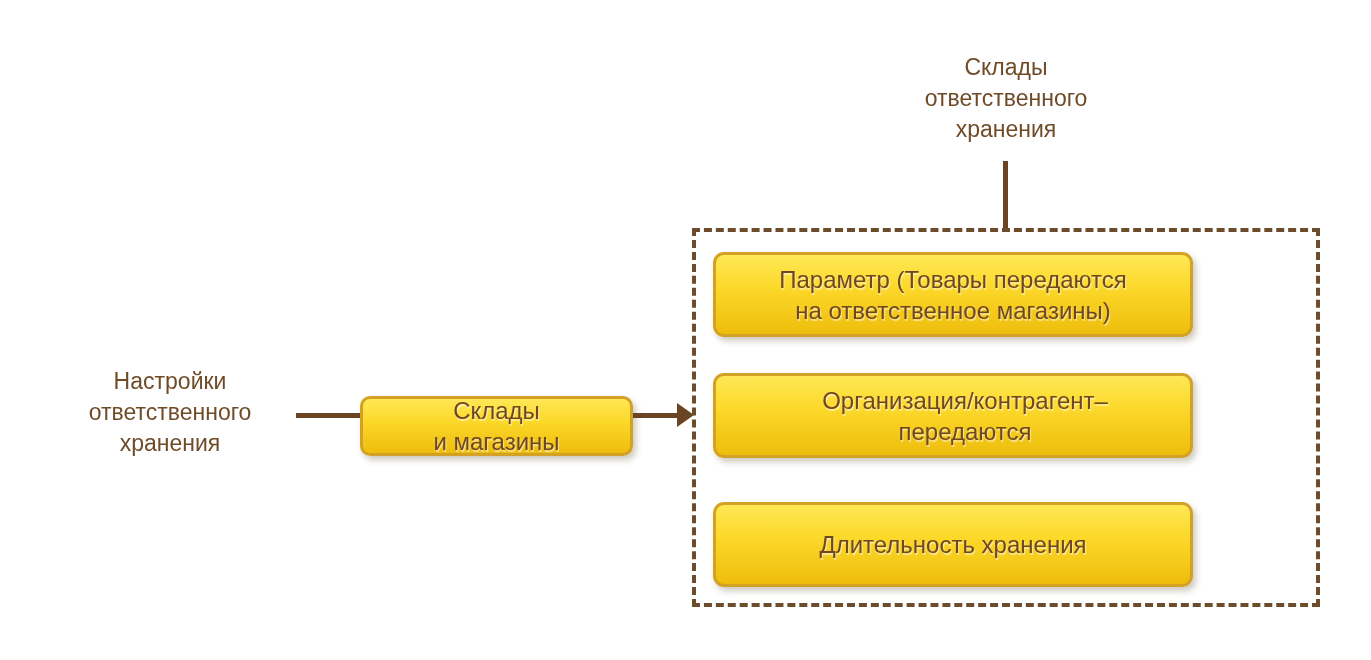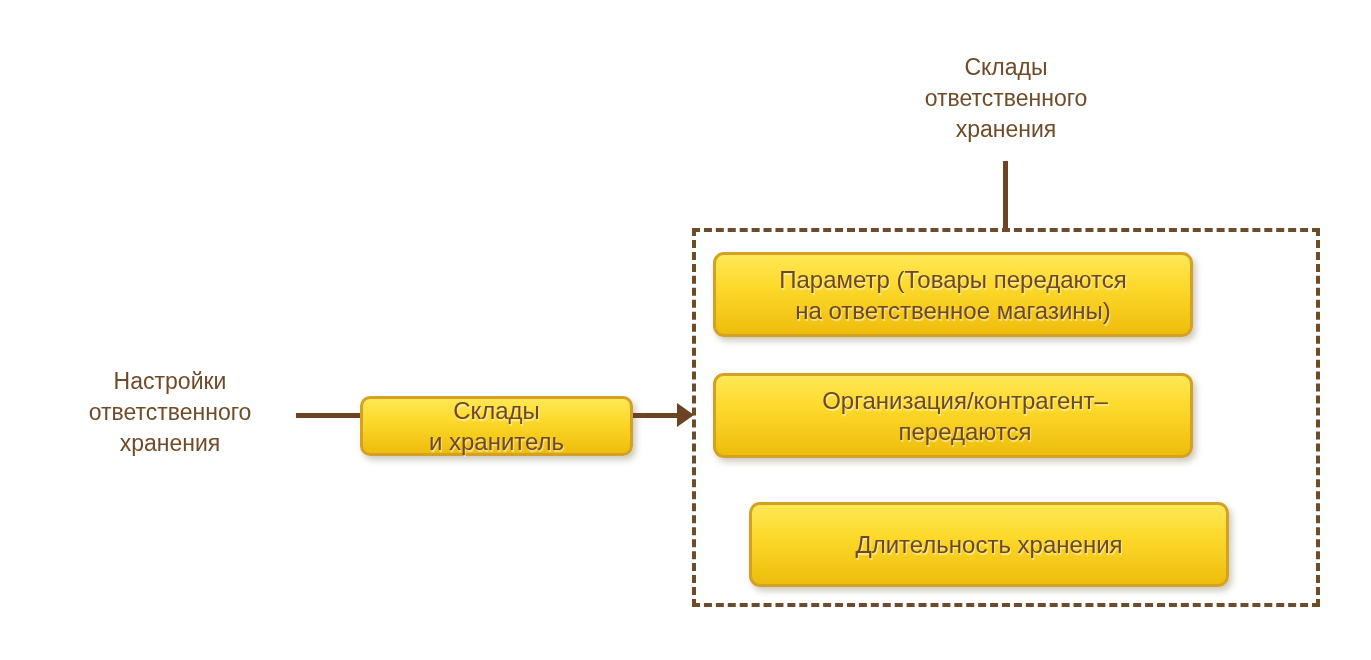--- a/index.html
+++ b/index.html
@@ -90,39 +90,39 @@
     text-align: center;
     color: #6f4823;
     font-size: 24px;
     line-height: 31px;
     text-shadow: 1px 2px 1px rgba(255, 255, 255, 0.55);
   }
   .source-node { left: 360px; top: 396px; width: 273px; height: 60px; border-radius: 10px; }
   .item-node   { left: 713px; width: 480px; height: 85px; }
   .item-1 { top: 252px; }
   .item-2 { top: 373px; padding-left: 24px; }
-  .item-3 { top: 502px; margin-left: 36px; }
+  .item-3 { top: 502px; }
 </style>
 </head>
 <body>
 
 <div class="canvas">
 
   <div class="side-label">
     <div>Настройки</div>
     <div>ответственного</div>
     <div>хранения</div>
   </div>
 
   <div class="h-line left-connector"></div>
 
   <div class="node source-node">
     <div>
       <div>Склады</div>
-      <div>и хранитель</div>
+      <div>и магазины</div>
     </div>
   </div>
 
   <div class="h-line arrow-shaft"></div>
   <div class="arrow-head"></div>
 
   <div class="top-label">
     <div>Склады</div>
     <div>ответственного</div>
     <div>хранения</div>

